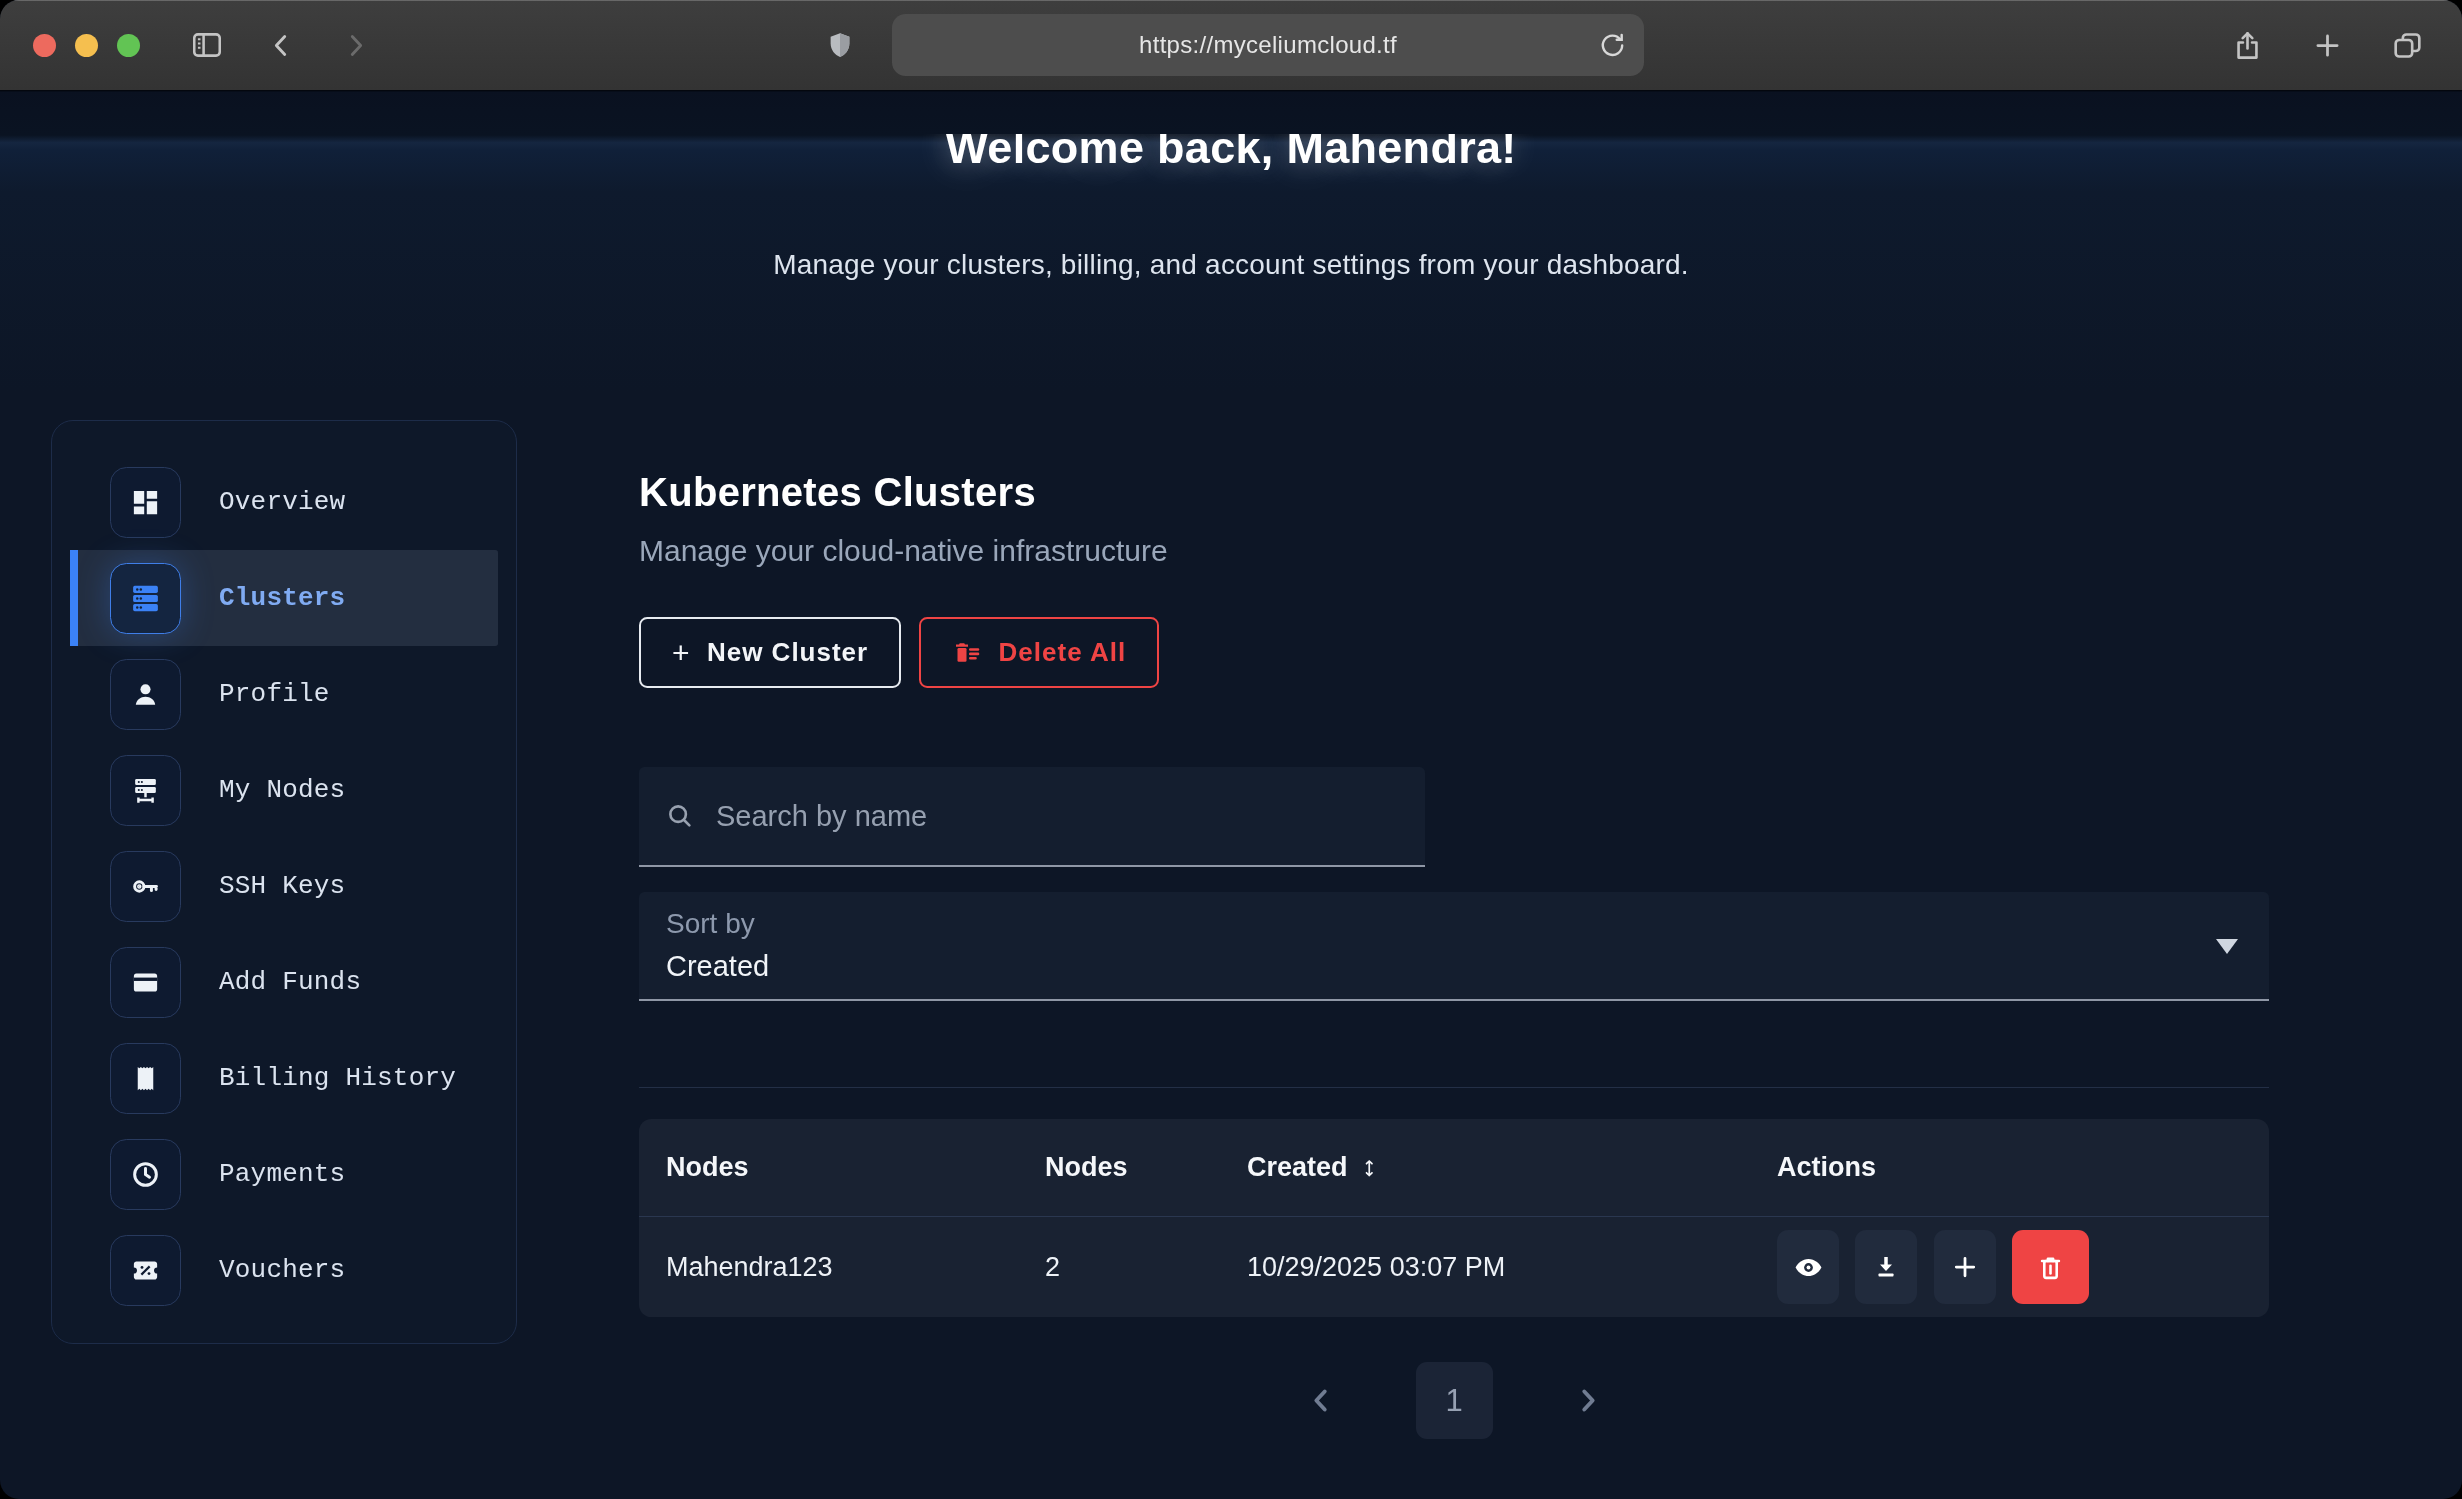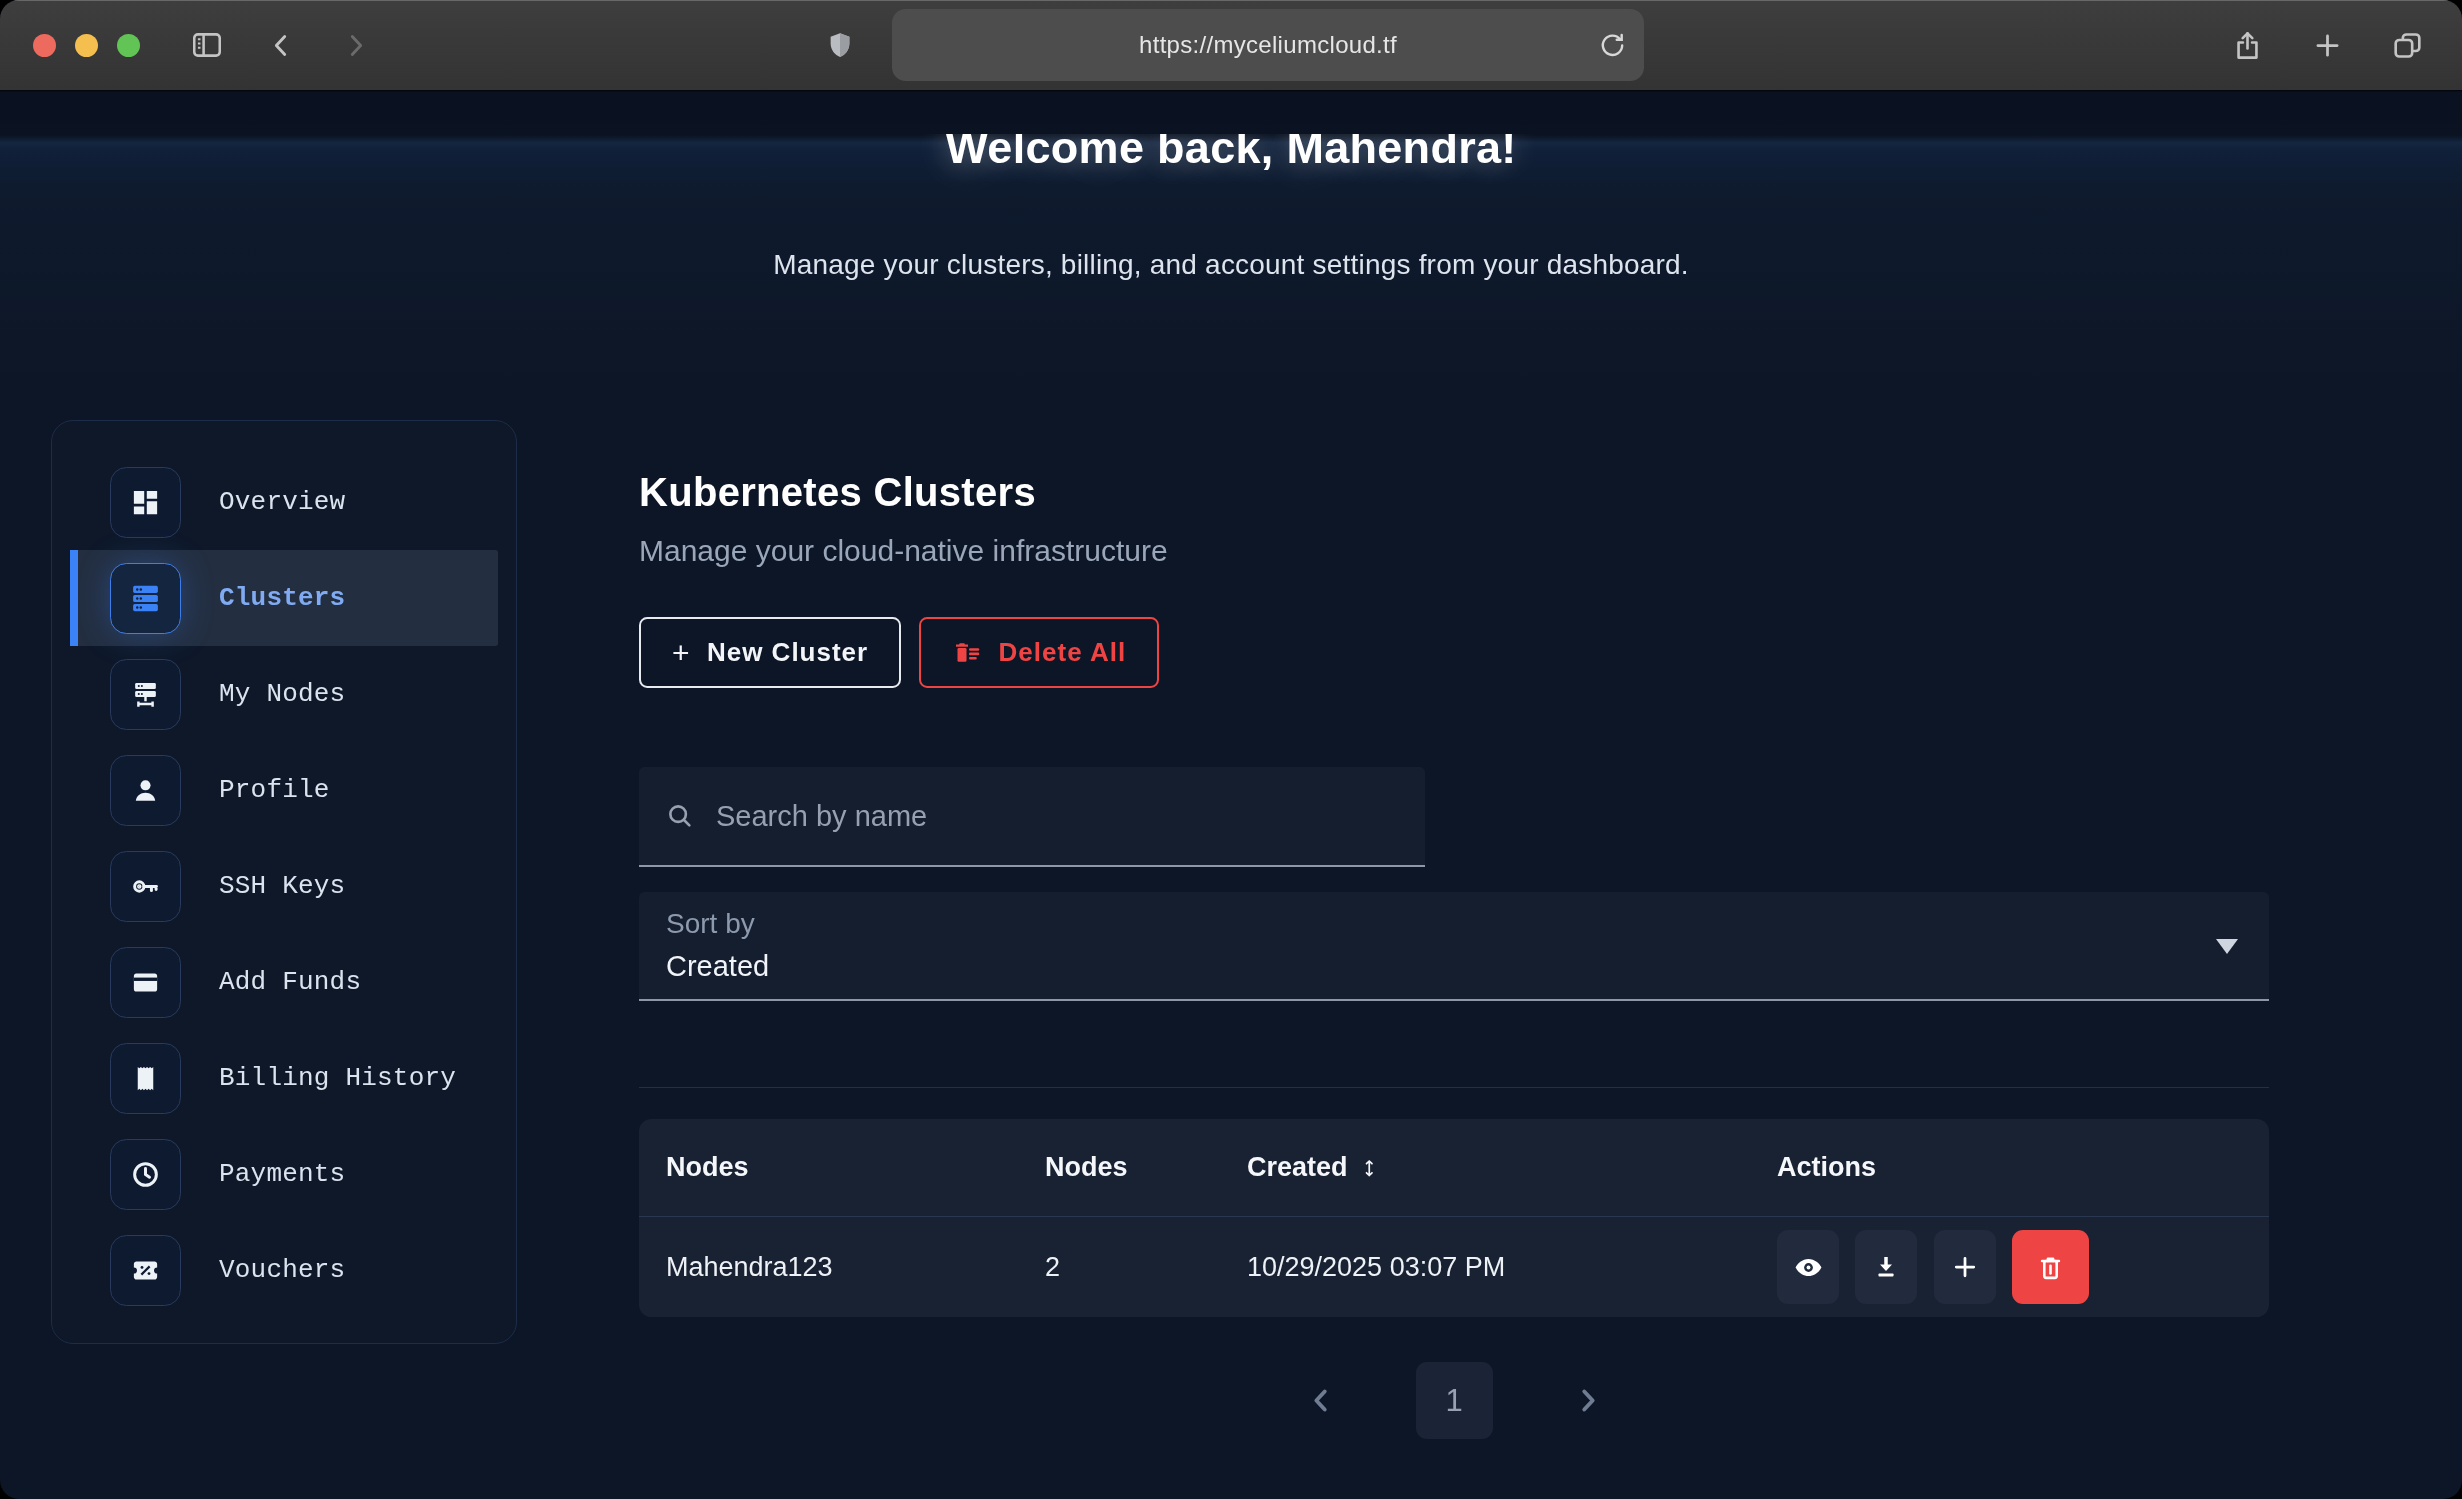--- a/index.html
+++ b/index.html
@@ -21,21 +21,21 @@
   .light{width:23px;height:23px;border-radius:50%;}
   .light.red{background:#ed6a5e;}
   .light.yellow{background:#f5bf4f;}
   .light.green{background:#62c454;}
   .chrome-btn{width:44px;height:44px;display:flex;align-items:center;justify-content:center;color:#c4c4c4;background:none;border:none;padding:0;}
   .chrome-btn.dim{color:#6b6b6b;}
   .chrome-btn svg{display:block;}
   .chrome-left{display:flex;align-items:center;gap:30px;margin-left:45px;}
   .chrome-center{position:absolute;left:50%;transform:translateX(-50%);display:flex;align-items:center;gap:30px;}
   .url-bar{
-    position:relative;width:752px;height:72px;background:#4d4d4d;border-radius:13.7px;
+    position:relative;width:752px;height:62px;background:#4d4d4d;border-radius:13.7px;
     display:flex;align-items:center;justify-content:center;
   }
   .url-text{font-size:24px;color:#e6e6e6;letter-spacing:0.3px;}
   .reload-btn{position:absolute;right:9.6px;top:50%;transform:translateY(-50%);}
   .chrome-right{margin-left:auto;display:flex;align-items:center;gap:36px;}
   
   .hero{
     position:absolute;top:90px;left:0;right:0;height:301px;text-align:center;overflow:hidden;
     background:linear-gradient(180deg,#0a1120 0%,#0a1322 15%,#152640 17.5%,#102039 20%,#0e1a2d 34%,#0d1626 100%);
   }
@@ -226,45 +226,45 @@
               <circle cx="6" cy="18.6" r="0.9"></circle>
                 <circle cx="8.6" cy="18.6" r="0.9"></circle>
             </g>
           </svg>
         </span>
         <span class="nav-label">Clusters</span>
       </div>
 
       <div class="nav-item">
         <span class="tile">
+          <svg width="31" height="31" viewBox="0 0 24 24" fill="currentColor">
+            <circle cx="12" cy="8" r="3.9"></circle>
+            <path d="M4.5 20c.4-3.9 3.7-6.3 7.5-6.3s7.1 2.4 7.5 6.3z"></path>
+          </svg>
+        </span>
+        <span class="nav-label">Profile</span>
+      </div>
+
+      <div class="nav-item">
+        <span class="tile">
           <svg width="31" height="31" viewBox="0 0 24 24">
             <g fill="currentColor">
               <rect x="4" y="3" width="16" height="4.8" rx="1"></rect>
               <rect x="4" y="9.2" width="16" height="4.8" rx="1"></rect>
             </g>
             <g fill="#0e1a30">
               <circle cx="6.8" cy="5.4" r="0.8"></circle>
                 <circle cx="9.2" cy="5.4" r="0.8"></circle>
               <circle cx="6.8" cy="11.6" r="0.8"></circle>
                 <circle cx="9.2" cy="11.6" r="0.8"></circle>
             </g>
             <path d="M12 14v3.2M6.5 19.4h11M6.5 17.4v4M17.5 17.4v4" stroke="currentColor" stroke-width="1.9" fill="none"></path>
           </svg>
         </span>
         <span class="nav-label">My Nodes</span>
-      </div>
-
-      <div class="nav-item">
-        <span class="tile">
-          <svg width="31" height="31" viewBox="0 0 24 24" fill="currentColor">
-            <circle cx="12" cy="8" r="3.9"></circle>
-            <path d="M4.5 20c.4-3.9 3.7-6.3 7.5-6.3s7.1 2.4 7.5 6.3z"></path>
-          </svg>
-        </span>
-        <span class="nav-label">Profile</span>
       </div>
 
       <div class="nav-item">
         <span class="tile">
           <svg width="31" height="31" viewBox="0 0 24 24" fill="none" stroke="currentColor" stroke-width="2.3" stroke-linecap="round">
             <circle cx="7.2" cy="12" r="3.6"></circle>
             <circle cx="7.2" cy="12" r="0.6" fill="currentColor"></circle>
             <path d="M10.8 12h9.7M16.6 12v3.2M20.2 12v2.3"></path>
           </svg>
         </span>

